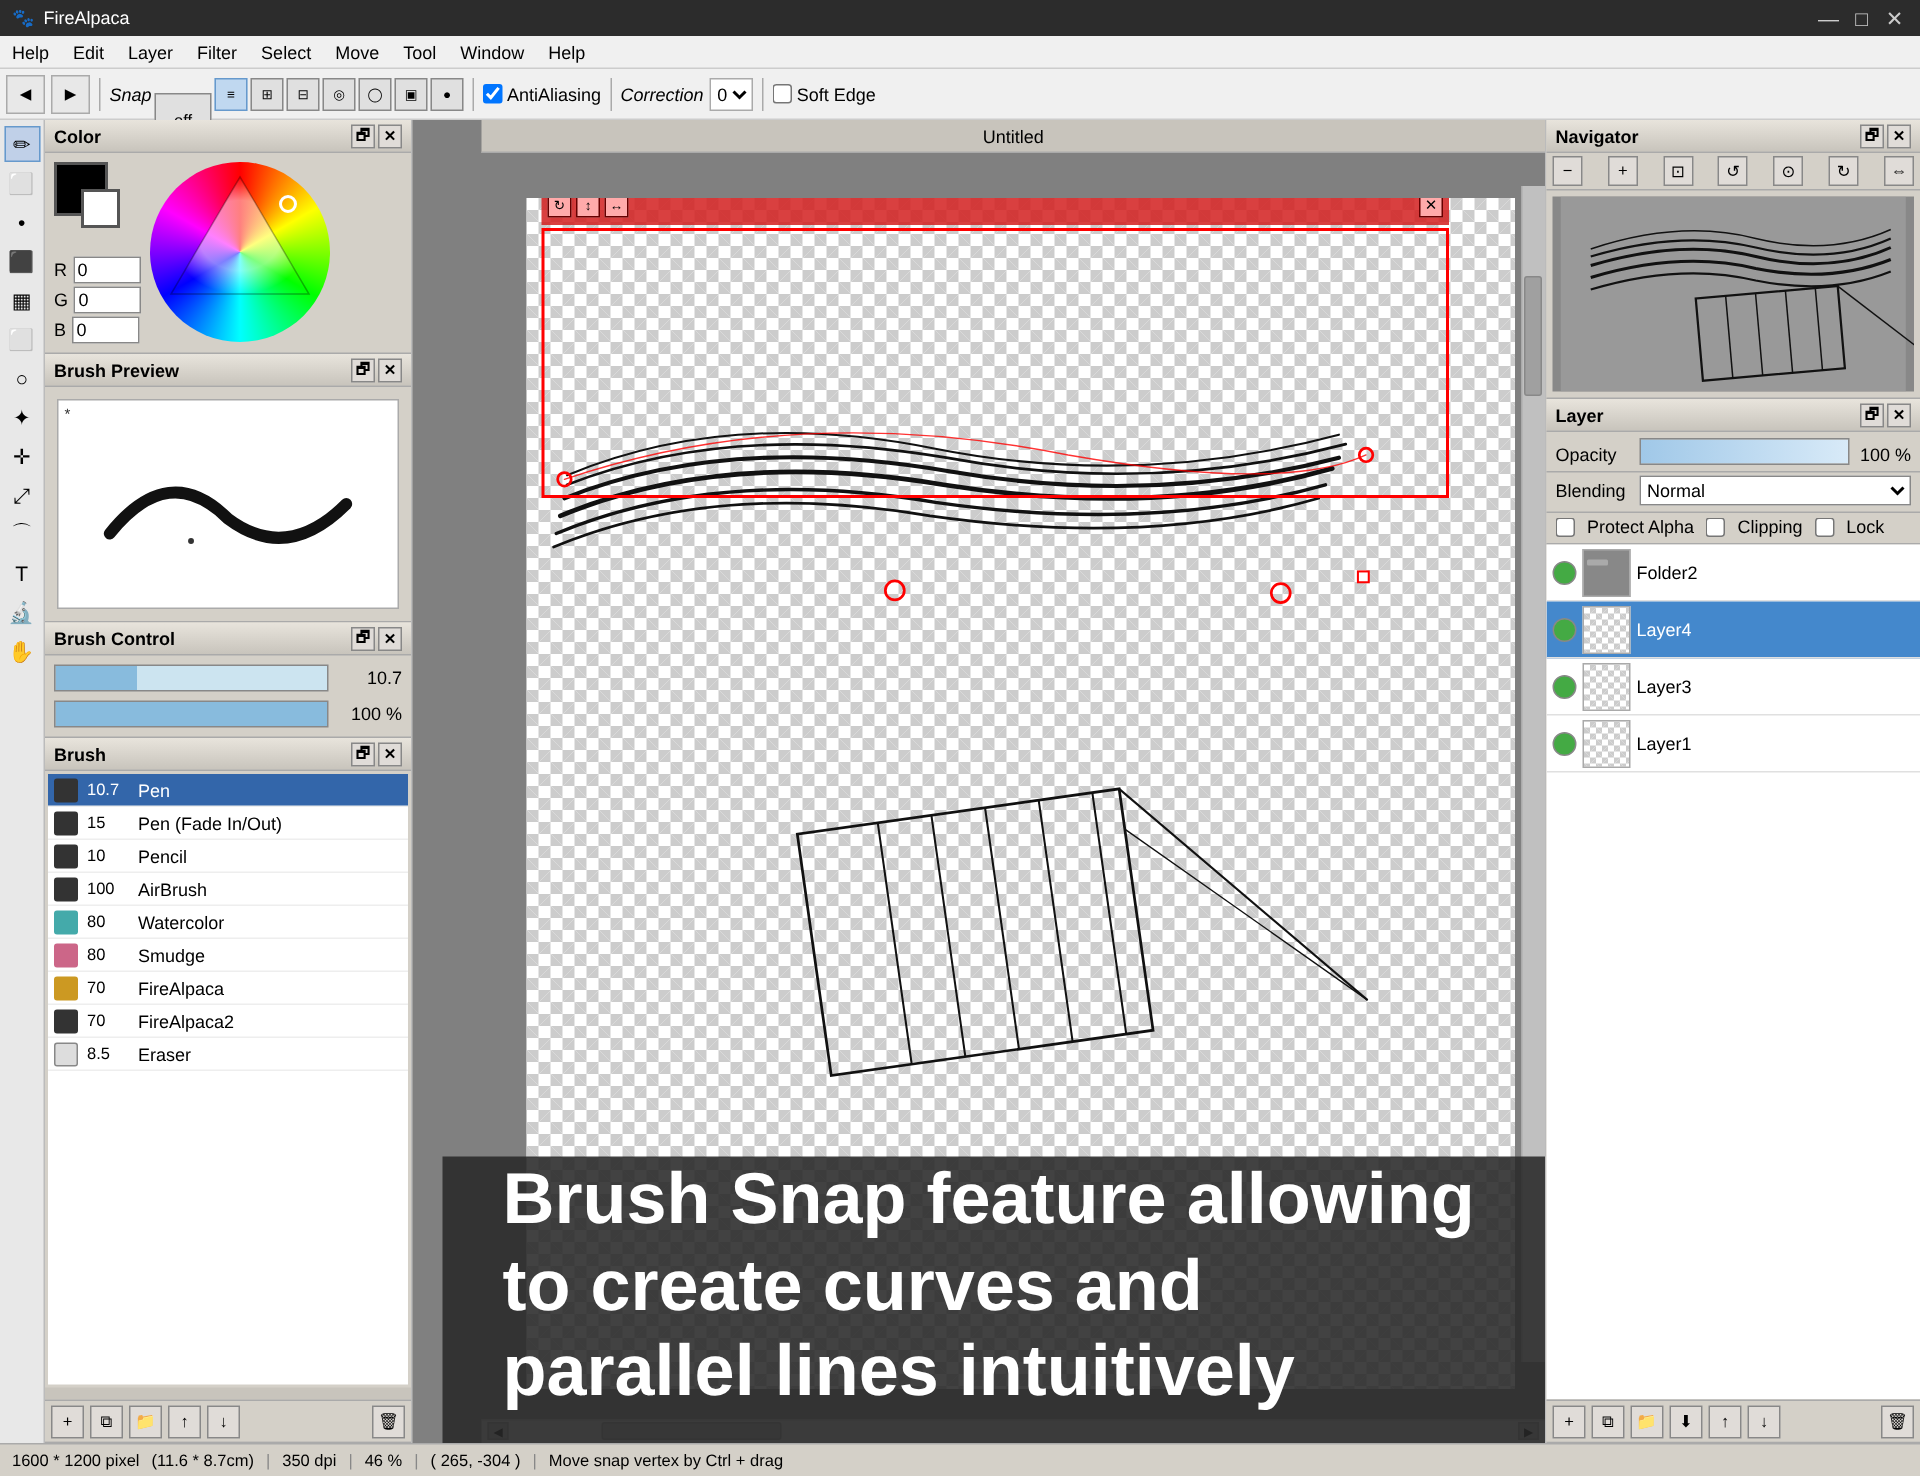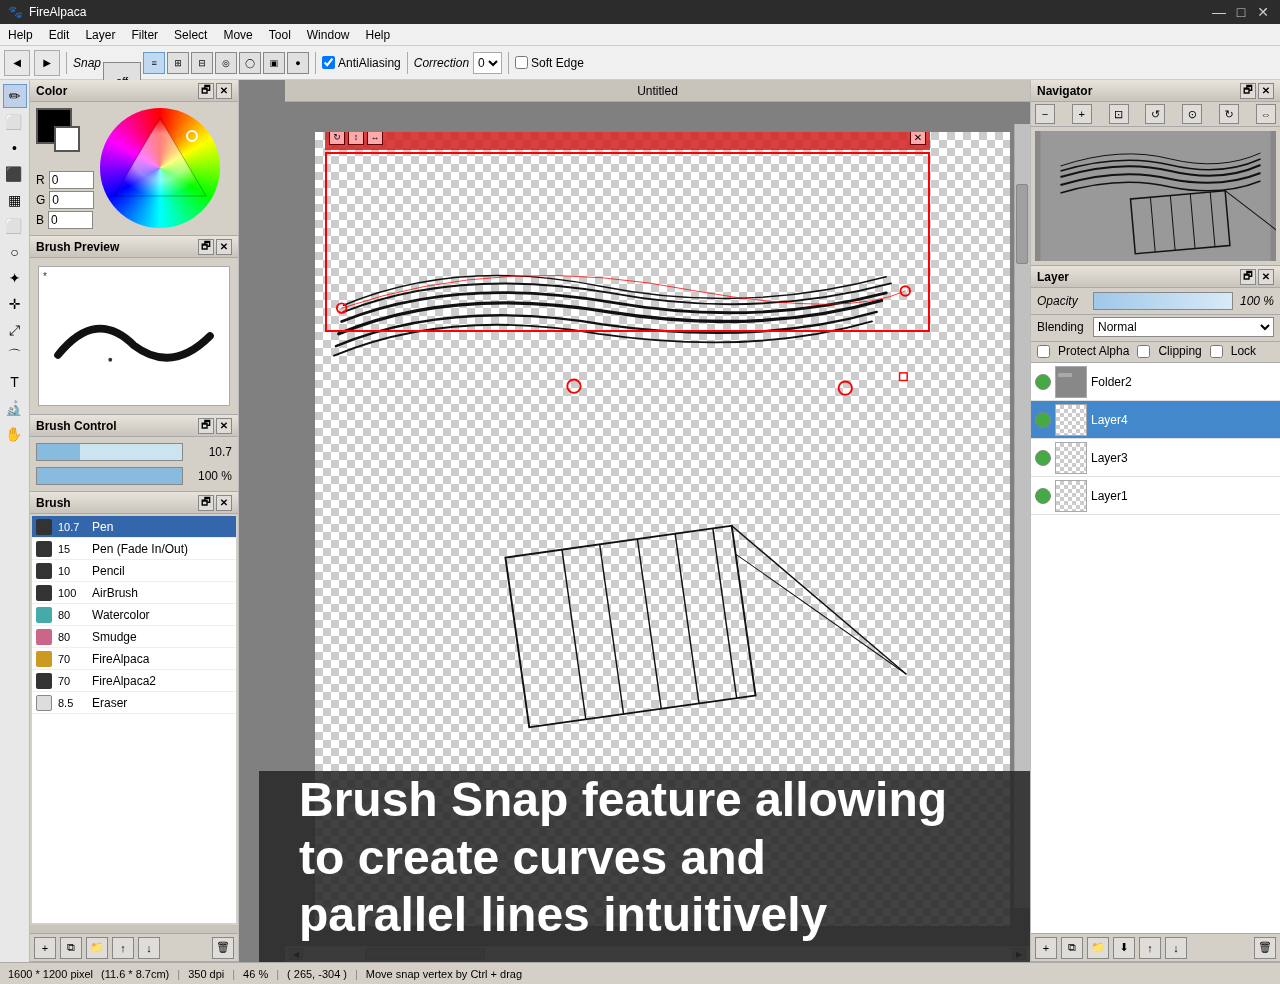--- a/index.html
+++ b/index.html
@@ -28,21 +28,21 @@
 
     
     #main { display: flex; height: calc(984px - 24px - 22px - 34px - 22px); }
 
     
     #left-toolbox { width: 30px; background: #e8e8e8; border-right: 1px solid #bbb; display: flex; flex-direction: column; align-items: center; padding: 4px 0; gap: 2px; }
     .tool-btn { width: 24px; height: 24px; display: flex; align-items: center; justify-content: center; cursor: pointer; border: 1px solid transparent; font-size: 14px; }
     .tool-btn.active { border-color: #6699cc; background: #c0d0e8; }
 
     
-    #left-panels { width: 209px; background: #d4d0c8; border-right: 1px solid #bbb; display: flex; flex-direction: column; overflow: hidden; }
+    #left-panels { width: 245px; background: #d4d0c8; border-right: 1px solid #bbb; display: flex; flex-direction: column; overflow: hidden; }
 
     
     .panel { background: #d4d0c8; border-bottom: 1px solid #aaa; }
     .panel-header { background: linear-gradient(to bottom, #e8e4dc, #c8c4bc); height: 22px; display: flex; align-items: center; padding: 0 6px; border-bottom: 1px solid #aaa; font-weight: bold; font-size: 12px; justify-content: space-between; cursor: move; }
     .panel-header-right { display: flex; gap: 2px; }
     .panel-btn { width: 16px; height: 16px; display: flex; align-items: center; justify-content: center; border: 1px solid #888; background: #e0dcd8; font-size: 10px; cursor: pointer; }
 
     
     #color-panel { }
     .color-content { padding: 6px; display: flex; gap: 6px; }
@@ -98,21 +98,21 @@
 
     
     #navigator-panel { }
     .navigator-content { padding: 4px; }
     .navigator-view { width: 100%; height: 130px; background: #888; position: relative; overflow: hidden; }
     .nav-toolbar { display: flex; align-items: center; justify-content: space-between; padding: 2px 4px; background: #d4d0c8; border-bottom: 1px solid #aaa; }
     .nav-btn { width: 20px; height: 20px; border: 1px solid #888; background: #e0dcd8; display: flex; align-items: center; justify-content: center; font-size: 11px; cursor: pointer; }
 
     
     #layer-panel { flex: 1; display: flex; flex-direction: column; }
-    .layer-controls { padding: 4px 6px; display: flex; align-items: center; gap: 6px; border-bottom: 1px solid #aaa; font-style: italic; }
+    .layer-controls { padding: 4px 6px; display: flex; align-items: flex-end; gap: 6px; border-bottom: 1px solid #aaa; }
     .layer-label { font-size: 12px; min-width: 50px; }
     .opacity-slider { flex: 1; height: 18px; background: linear-gradient(to right, #a0c8e8, #d8eaf8); border: 1px solid #888; }
     .opacity-value { font-size: 12px; min-width: 35px; text-align: right; }
     .blend-row { padding: 2px 6px 4px; display: flex; align-items: center; gap: 6px; border-bottom: 1px solid #aaa; }
     .blend-label { font-size: 12px; min-width: 50px; }
     .blend-select { flex: 1; height: 20px; font-size: 12px; border: 1px solid #888; background: white; }
     .layer-checkboxes { padding: 2px 6px 4px; display: flex; align-items: center; gap: 8px; font-size: 12px; border-bottom: 1px solid #aaa; }
     .layer-list { flex: 1; background: white; overflow-y: auto; }
     .layer-item { display: flex; align-items: center; height: 38px; border-bottom: 1px solid #e0e0e0; padding: 2px 4px; gap: 4px; cursor: pointer; }
     .layer-item.active { background: #4488cc; color: white; }

